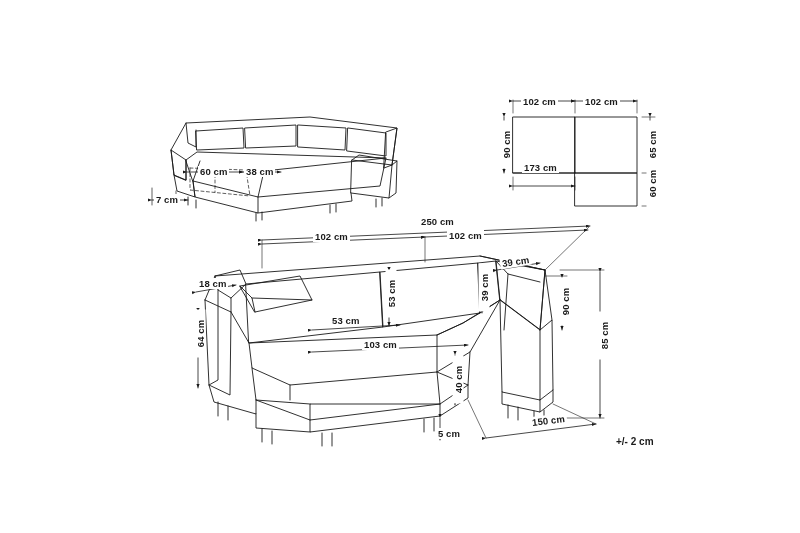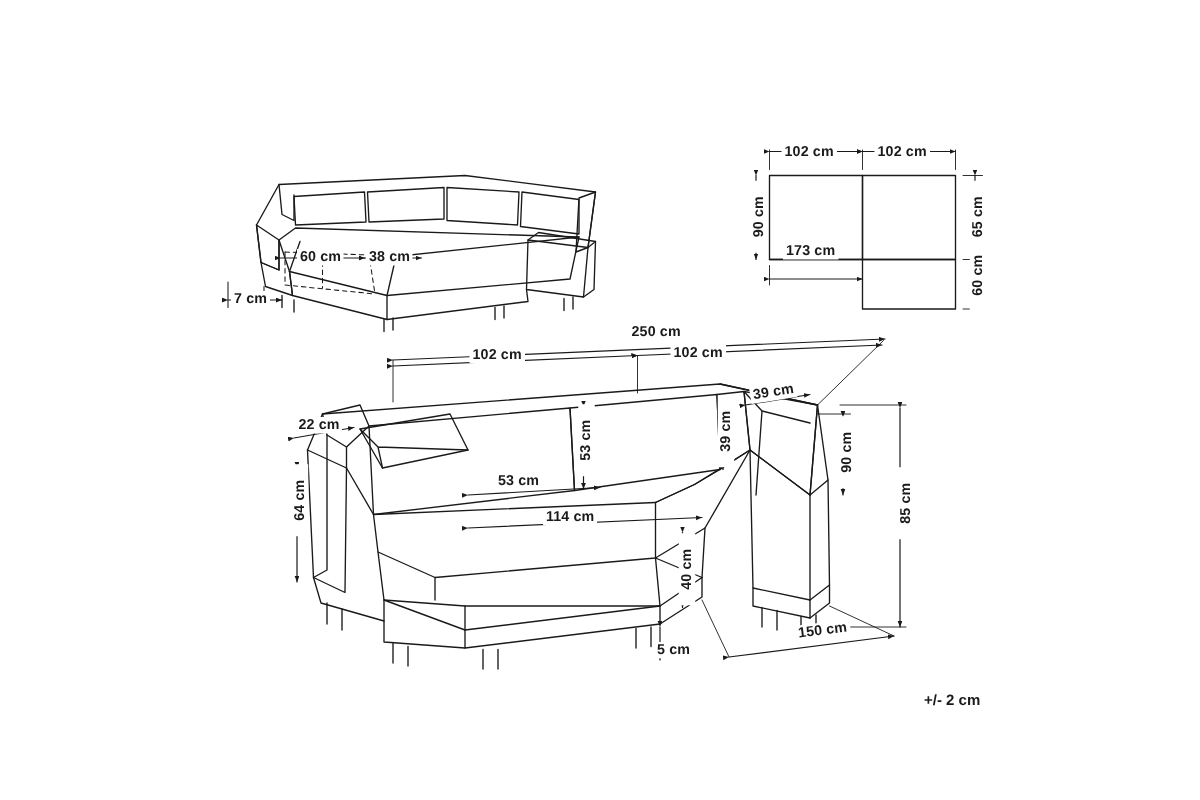--- a/index.html
+++ b/index.html
@@ -220,28 +220,28 @@
   <div class="dim-label" style="left:521px; top:96px;">102 cm</div>
   <div class="dim-label" style="left:583px; top:96px;">102 cm</div>
   <div class="dim-label vert" style="left:482px; top:139px; width:44px; text-align:center;">90 cm</div>
   <div class="dim-label" style="left:522px; top:162px;">173 cm</div>
   <div class="dim-label vert" style="left:628px; top:139px; width:44px; text-align:center;">65 cm</div>
   <div class="dim-label vert" style="left:628px; top:178px; width:44px; text-align:center;">60 cm</div>
 
   <div class="dim-label" style="left:391px; top:216px;margin-left:28px;">250 cm</div>
   <div class="dim-label" style="left:313px; top:231px;">102 cm</div>
   <div class="dim-label" style="left:447px; top:230px;">102 cm</div>
-  <div class="dim-label" style="left:197px; top:278px;">22 cm</div>
+  <div class="dim-label" style="left:197px; top:278px;">18 cm</div>
   <div class="dim-label vert" style="left:367px; top:288px; width:44px; text-align:center;">53 cm</div>
   <div class="dim-label" style="left:500px; top:256px; transform: rotate(-9deg);">39 cm</div>
   <div class="dim-label vert" style="left:460px; top:282px; width:44px; text-align:center;">39 cm</div>
   <div class="dim-label vert" style="left:541px; top:296px; width:44px; text-align:center;">90 cm</div>
   <div class="dim-label vert" style="left:176px; top:328px; width:44px; text-align:center;">64 cm</div>
   <div class="dim-label" style="left:330px; top:315px;">53 cm</div>
-  <div class="dim-label" style="left:362px; top:339px;">114 cm</div>
+  <div class="dim-label" style="left:362px; top:339px;">103 cm</div>
   <div class="dim-label vert" style="left:434px; top:374px; width:44px; text-align:center;">40 cm</div>
   <div class="dim-label" style="left:436px; top:428px;">5 cm</div>
   <div class="dim-label vert" style="left:580px; top:330px; width:44px; text-align:center;">85 cm</div>
   <div class="dim-label" style="left:530px; top:415px; transform: rotate(-7deg);">150 cm</div>
 
-  <div class="tolerance" style="left:616px; top:462px;">+/- 2 cm</div>
+  <div class="tolerance" style="left:616px; top:436px;">+/- 2 cm</div>
 
 </div>
 
 </body></html>

